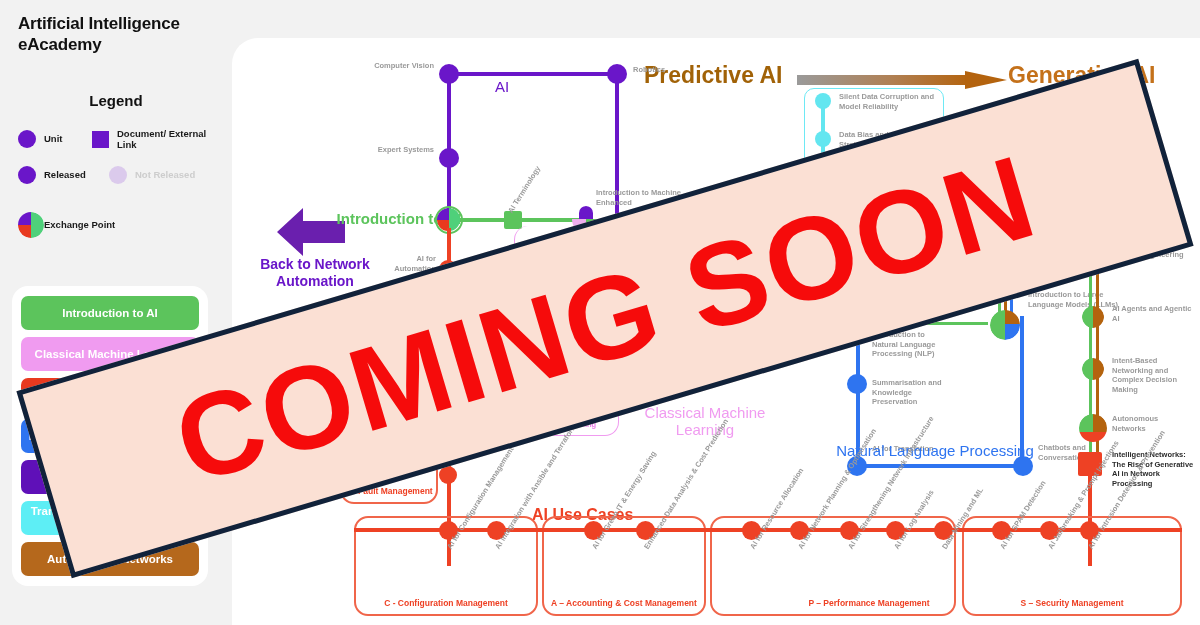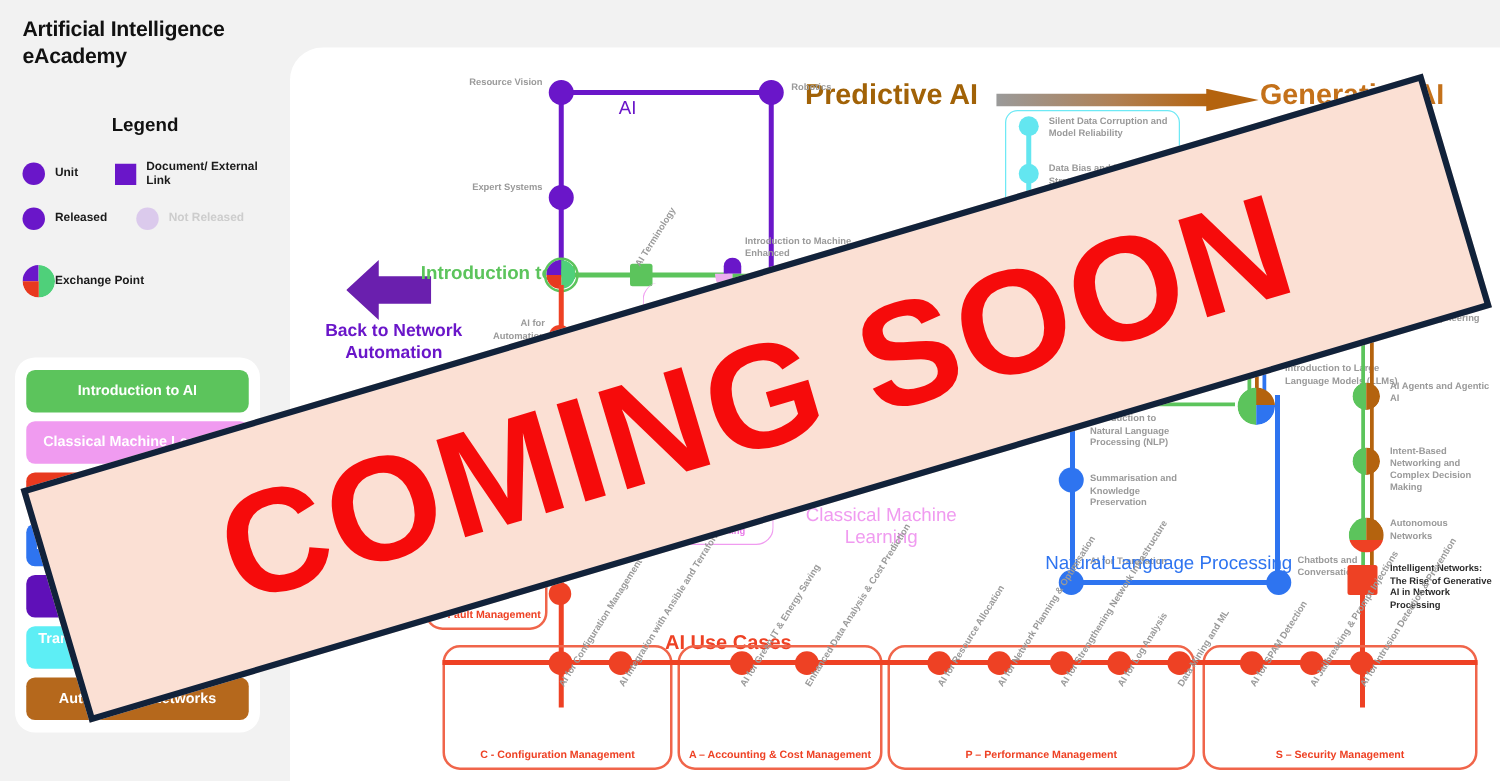--- a/index.html
+++ b/index.html
@@ -195,21 +195,21 @@
       </svg>
     </div>
     <div class="backtxt">Back to Network Automation</div>
 
     <div class="edge" style="left:215px;top:34px;width:4px;height:148px;background:#6A16C9;"></div>
     <div class="edge" style="left:215px;top:34px;width:172px;height:4px;background:#6A16C9;"></div>
     <div class="edge" style="left:383px;top:34px;width:4px;height:150px;background:#6A16C9;"></div>
     <div class="node npurp" style="left:207px;top:26px;width:20px;height:20px;"></div>
     <div class="node npurp" style="left:375px;top:26px;width:20px;height:20px;"></div>
     <div class="node npurp" style="left:207px;top:110px;width:20px;height:20px;"></div>
-    <div class="lbl" style="left:140px;top:23px;width:62px;text-align:right;">Resource Vision</div>
+    <div class="lbl" style="left:140px;top:23px;width:62px;text-align:right;">Computer Vision</div>
     <div class="lbl" style="left:401px;top:27px;">Robotics</div>
     <div class="lbl" style="left:140px;top:107px;width:62px;text-align:right;">Expert Systems</div>
     <div class="trackname" style="left:263px;top:40px;color:#6A16C9;">AI</div>
 
     <div class="edge" style="left:224px;top:180px;width:126px;height:4px;background:#5CC45C;"></div>
     <div class="introai">Introduction to AI</div>
     <div class="pie" style="left:203px;top:168px;width:28px;height:28px;border:2.5px solid #5CC45C;box-sizing:border-box;">
       <i style="width:12px;height:12px;left:0;top:0;background:#6A16C9;"></i>
       <i style="width:11px;height:23px;left:12px;top:0;background:#4FD07A;border-radius:0 12px 12px 0;"></i>
       <i style="width:12px;height:11px;left:0;top:12px;background:#E8391F;border-radius:0 0 0 12px;"></i>
@@ -306,21 +306,21 @@
       <div class="uccap">F - Fault Management</div>
     </div>
     <div class="lbl" style="left:112px;top:418px;width:92px;">AI for Incident Resolution &amp; Automated Response</div>
 
     <div class="ucbox" style="left:310px;top:478px;width:164px;height:100px;">
       <div class="uccap">A – Accounting &amp; Cost Management</div>
     </div>
     <div class="ucbox" style="left:122px;top:478px;width:184px;height:100px;">
       <div class="uccap">C - Configuration Management</div>
     </div>
-    <div class="ucbox" style="left:478px;top:478px;width:246px;height:100px;">
+    <div class="ucbox" style="left:478px;top:478px;width:246px;height:100px;padding-left:36px;">
       <div class="uccap">P – Performance Management</div>
     </div>
     <div class="ucbox" style="left:730px;top:478px;width:220px;height:100px;">
       <div class="uccap">S – Security Management</div>
     </div>
 
     <div class="edge" style="left:122px;top:490px;width:828px;height:4px;background:#EE4124;"></div>
 
     <div class="node nred" style="left:207px;top:483px;width:19px;height:19px;"></div>
     <div class="node nred" style="left:255px;top:483px;width:19px;height:19px;"></div>

